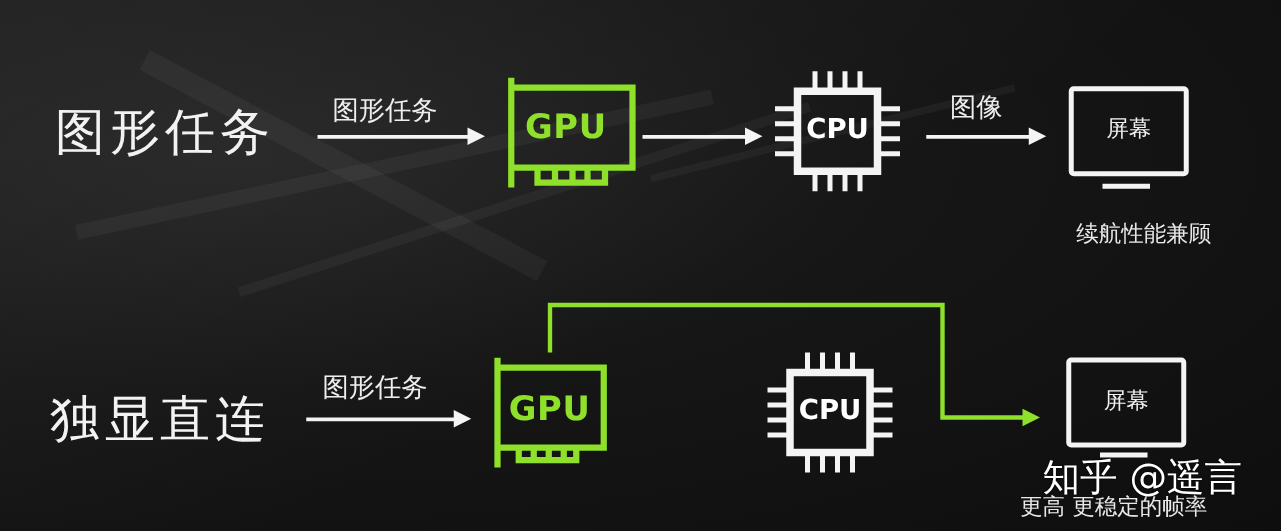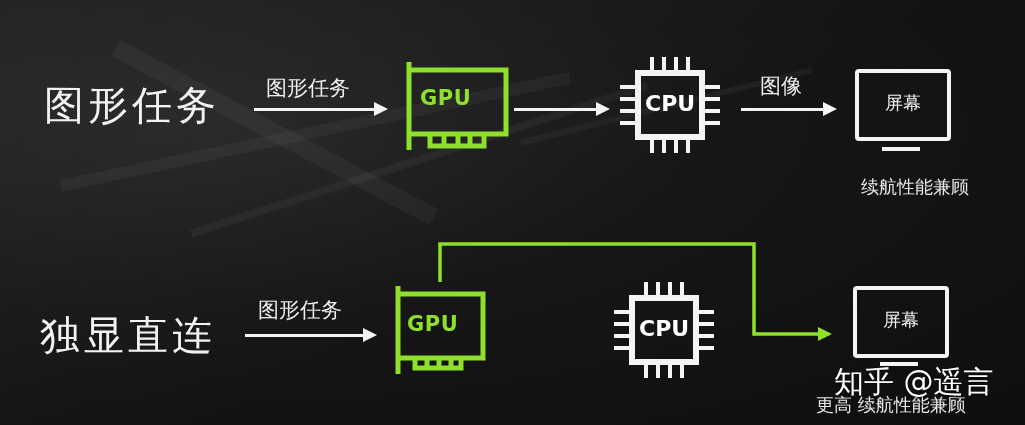--- a/index.html
+++ b/index.html
@@ -19,21 +19,21 @@
     .bg-line { position: absolute; background: rgba(255,255,255,0.045); transform-origin: left top; }
     .abs { position: absolute; }
     .row-title { font-size: 40px; letter-spacing: 4px; color: #f2f2f2; font-weight: normal; }
     .small-label { font-size: 21px; color: #eeeeee; }
     .arrow { position: absolute; height: 3px; background: #f4f4f4; }
     .arrow::after {
       content: ""; position: absolute; right: -12px; top: -6px;
       border-left: 14px solid #f4f4f4; border-top: 7.5px solid transparent; border-bottom: 7.5px solid transparent;
     }
     .gpu { position: absolute; width: 108px; height: 92px; }
-    .gpu-text { position: absolute; color: #8ee02b; font-size: 21px; font-weight: bold; letter-spacing: 0.5px; }
+    .gpu-text { position: absolute; color: #8ee02b; font-size: 27px; font-weight: bold; letter-spacing: 0.5px; }
     .cpu { position: absolute; width: 104px; height: 104px; }
     .cpu-text { position: absolute; color: #ffffff; font-size: 22px; font-weight: bold; }
     .monitor { position: absolute; width: 96px; height: 78px; }
     .monitor-box { position: absolute; left: 0; top: 0; width: 88px; height: 64px; border: 4px solid #f4f4f4; border-radius: 4px; }
     .monitor-stand { position: absolute; left: 27px; top: 78px; width: 38px; height: 4px; background: #f4f4f4; }
     .monitor-text { position: absolute; font-size: 18px; color: #f0f0f0; width: 96px; text-align: center; }
     .caption { position: absolute; font-size: 18px; color: #e8e8e8; }
     .watermark { position: absolute; font-size: 30px; color: #ffffff; text-shadow: 0 0 2px #000; }
   </style>
 </head>
@@ -139,16 +139,16 @@
     </svg>
     <div class="cpu-text" style="left:27px;top:38px;">CPU</div>
   </div>
 
   <div class="monitor" style="left:853px;top:286px;">
     <div class="monitor-box"></div>
     <div class="monitor-stand" style="top:76px;"></div>
     <div class="monitor-text" style="top:22px;">屏幕</div>
   </div>
 
-  <div class="caption" style="left:816px;top:393px;">更高 续航性能兼顾</div>
+  <div class="caption" style="left:816px;top:393px;">更高 更稳定的帧率</div>
 </div>
 
 <div class="watermark" style="left:834px;top:362px;text-align:right;">知乎 @遥言</div>
 
 </body></html>

